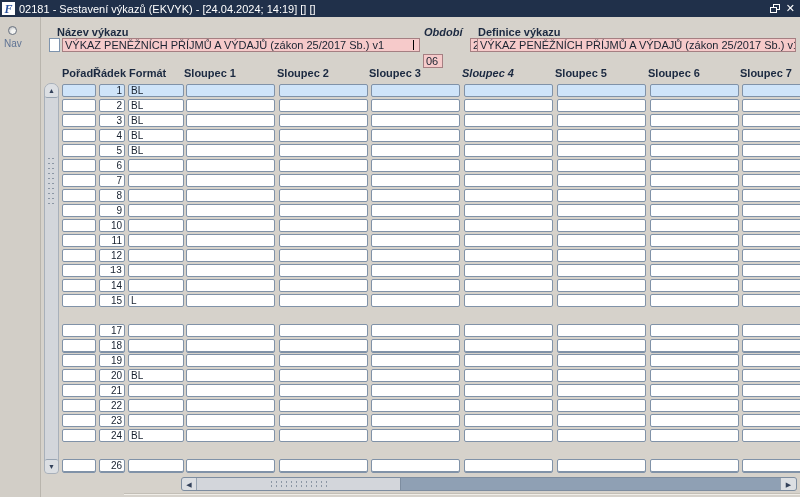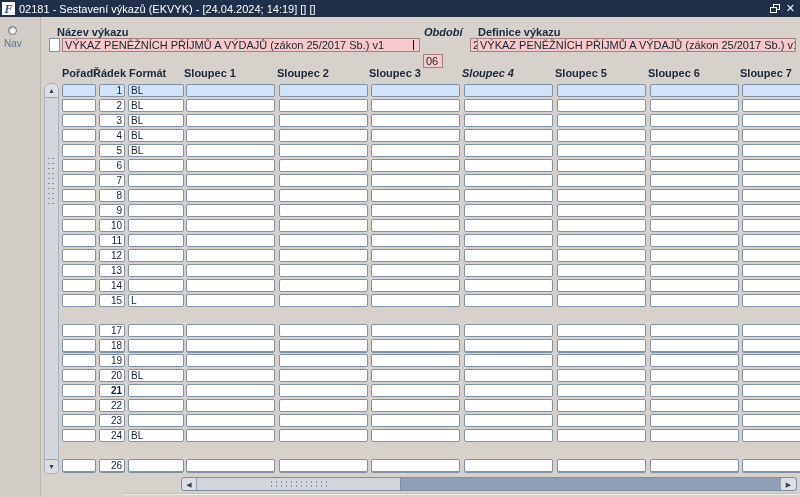--- a/index.html
+++ b/index.html
@@ -295,21 +295,21 @@
       <div class="cell c-rad">12</div>
       <div class="cell c-fmt"></div>
       <div class="cell c-s1"></div>
       <div class="cell c-s2"></div>
       <div class="cell c-s3"></div>
       <div class="cell c-s4"></div>
       <div class="cell c-s5"></div>
       <div class="cell c-s6"></div>
       <div class="cell c-s7"></div>
     </div>
-    <div class="grid-row" style="top: 264px;">
+    <div class="grid-row" style="top: 264px; font-family: Liberation Mono, monospace;">
       <div class="cell c-por"></div>
       <div class="cell c-rad">13</div>
       <div class="cell c-fmt"></div>
       <div class="cell c-s1"></div>
       <div class="cell c-s2"></div>
       <div class="cell c-s3"></div>
       <div class="cell c-s4"></div>
       <div class="cell c-s5"></div>
       <div class="cell c-s6"></div>
       <div class="cell c-s7"></div>
@@ -391,21 +391,21 @@
       <div class="cell c-rad">20</div>
       <div class="cell c-fmt">BL</div>
       <div class="cell c-s1"></div>
       <div class="cell c-s2"></div>
       <div class="cell c-s3"></div>
       <div class="cell c-s4"></div>
       <div class="cell c-s5"></div>
       <div class="cell c-s6"></div>
       <div class="cell c-s7"></div>
     </div>
-    <div class="grid-row" style="top: 384px; font-weight: bold;">
+    <div class="grid-row" style="top: 384px;">
       <div class="cell c-por"></div>
       <div class="cell c-rad">21</div>
       <div class="cell c-fmt"></div>
       <div class="cell c-s1"></div>
       <div class="cell c-s2"></div>
       <div class="cell c-s3"></div>
       <div class="cell c-s4"></div>
       <div class="cell c-s5"></div>
       <div class="cell c-s6"></div>
       <div class="cell c-s7"></div>

